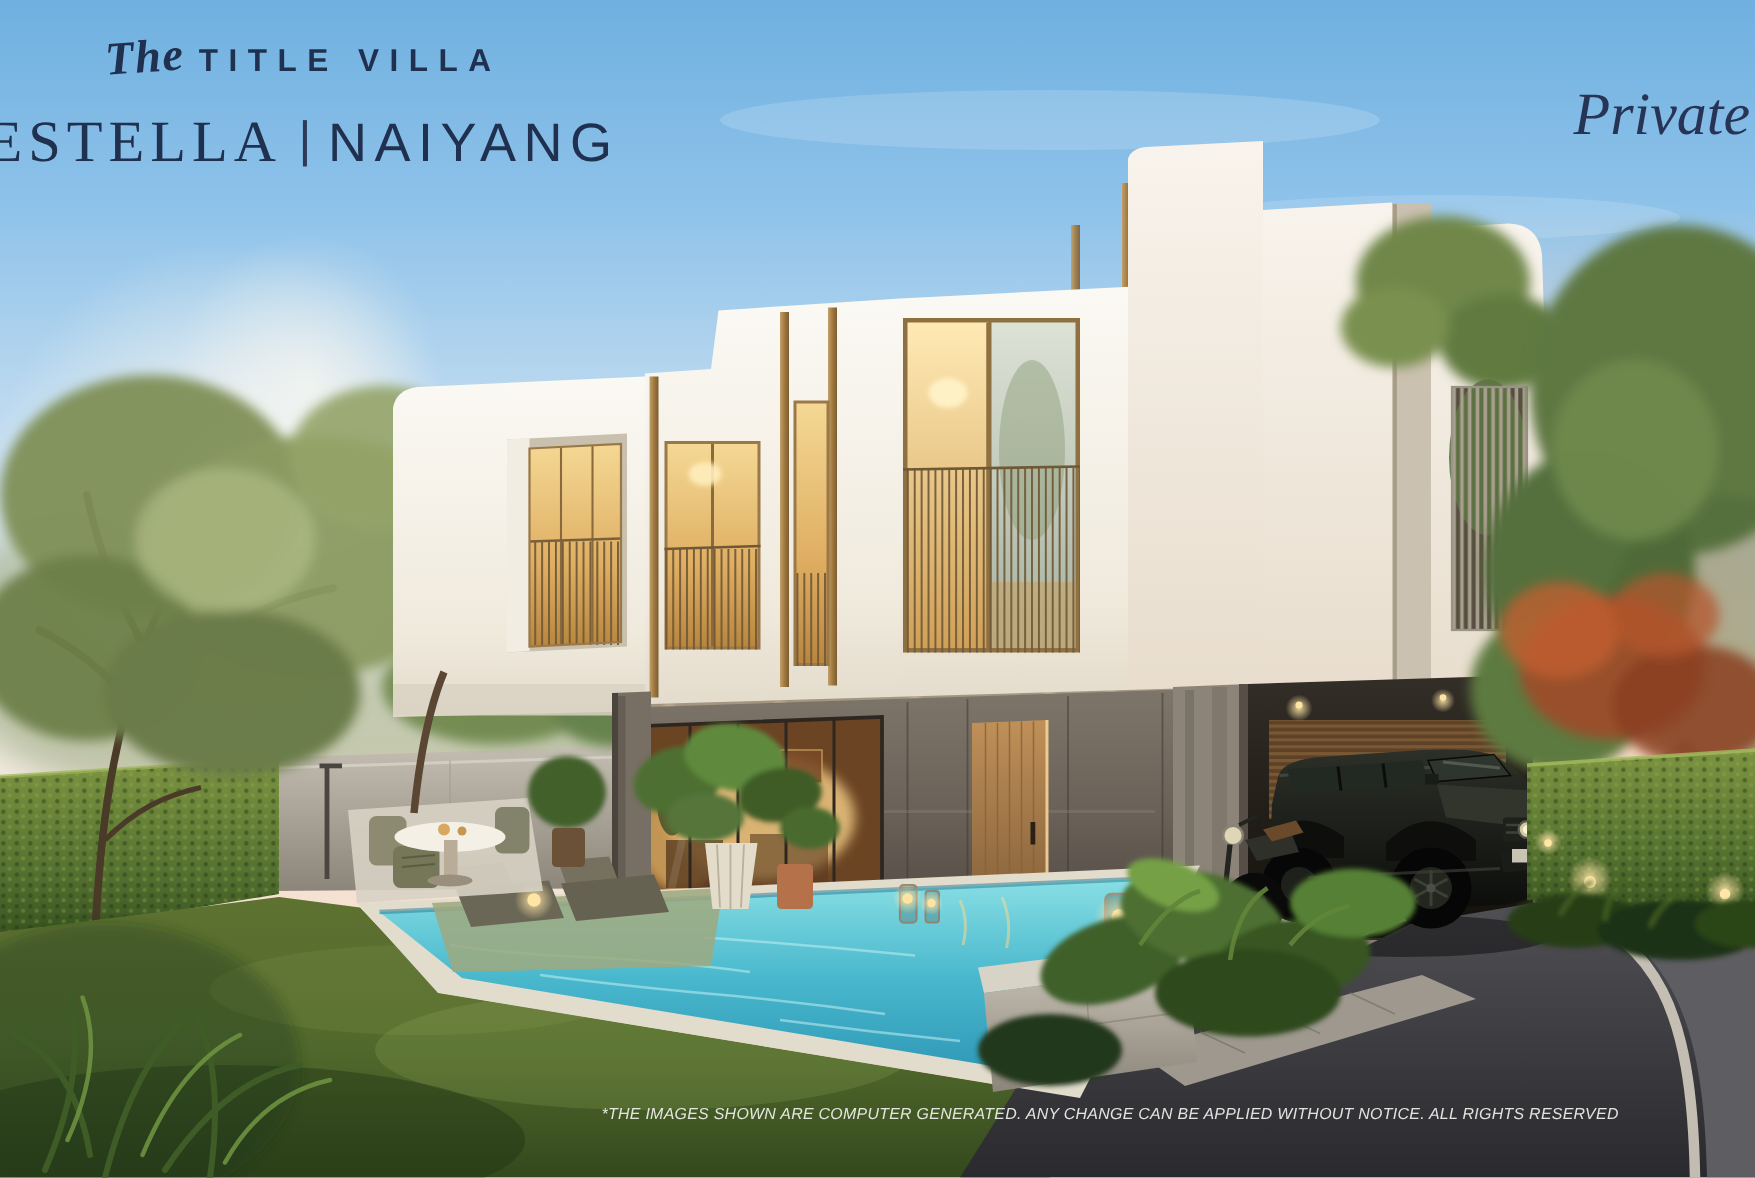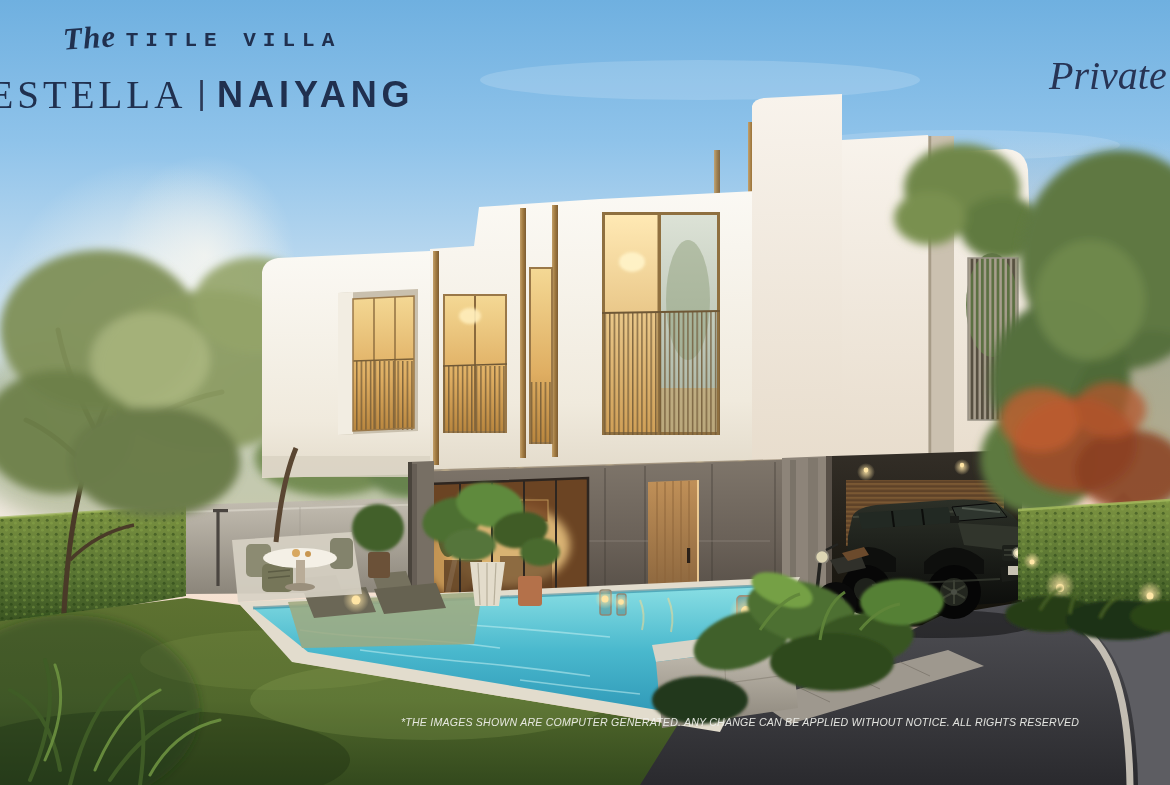--- a/index.html
+++ b/index.html
@@ -4,32 +4,32 @@
 <style>
   html,body{margin:0;padding:0;}
   body{width:1170px;height:785px;overflow:hidden;position:relative;
        background:#cfe3f0;font-family:"Liberation Sans",sans-serif;}
   .scene{position:absolute;left:0;top:0;width:1170px;height:785px;}
   .logo{position:absolute;left:30px;top:22px;width:344px;text-align:center;
         color:#20304f;line-height:1;}
   .logo-line1{display:flex;justify-content:center;align-items:flex-end;gap:10px;}
   .logo-script{font-family:"Liberation Serif",serif;font-style:italic;
         font-size:31px;font-weight:700;letter-spacing:1px;transform:rotate(-4deg);}
-  .logo-caps{font-family:Liberation Mono, monospace;font-size:21px;
+  .logo-caps{font-family:Liberation Sans, sans-serif;font-size:21px;
         letter-spacing:7px;font-weight:600;padding-bottom:2px;}
   .logo-line2{margin-top:22px;display:flex;justify-content:center;align-items:center;}
   .logo-estella{font-family:"Liberation Serif",serif;font-size:39px;letter-spacing:4px;}
   .logo-divider{font-family:"Liberation Sans",sans-serif;font-weight:300;
         font-size:33px;padding:0 11px;position:relative;top:-2px;color:#2c3a57;}
   .logo-naiyang{font-family:"Liberation Sans",sans-serif;font-size:36px;
-        letter-spacing:5px;font-weight:700;}
+        letter-spacing:5px;font-weight:400;}
   .tagline{position:absolute;left:1049px;top:52px;white-space:nowrap;
         font-family:"Liberation Serif",serif;font-style:italic;font-size:40px;
         color:#273455;}
-  .disclaimer{position:absolute;left:401px;top:716px;white-space:nowrap;
+  .disclaimer{position:absolute;left:401px;top:737px;white-space:nowrap;
         font-family:"Liberation Sans",sans-serif;font-style:italic;
         font-size:10.6px;letter-spacing:0.2px;color:#f0f1ec;opacity:.93;}
 </style>
 </head>
 <body>
 
 <svg class="scene" viewBox="0 0 1170 785" xmlns="http://www.w3.org/2000/svg">
   <defs>
     <linearGradient id="gSky" x1="0" y1="0" x2="0" y2="1">
       <stop offset="0" stop-color="#6fb0e0"></stop>

